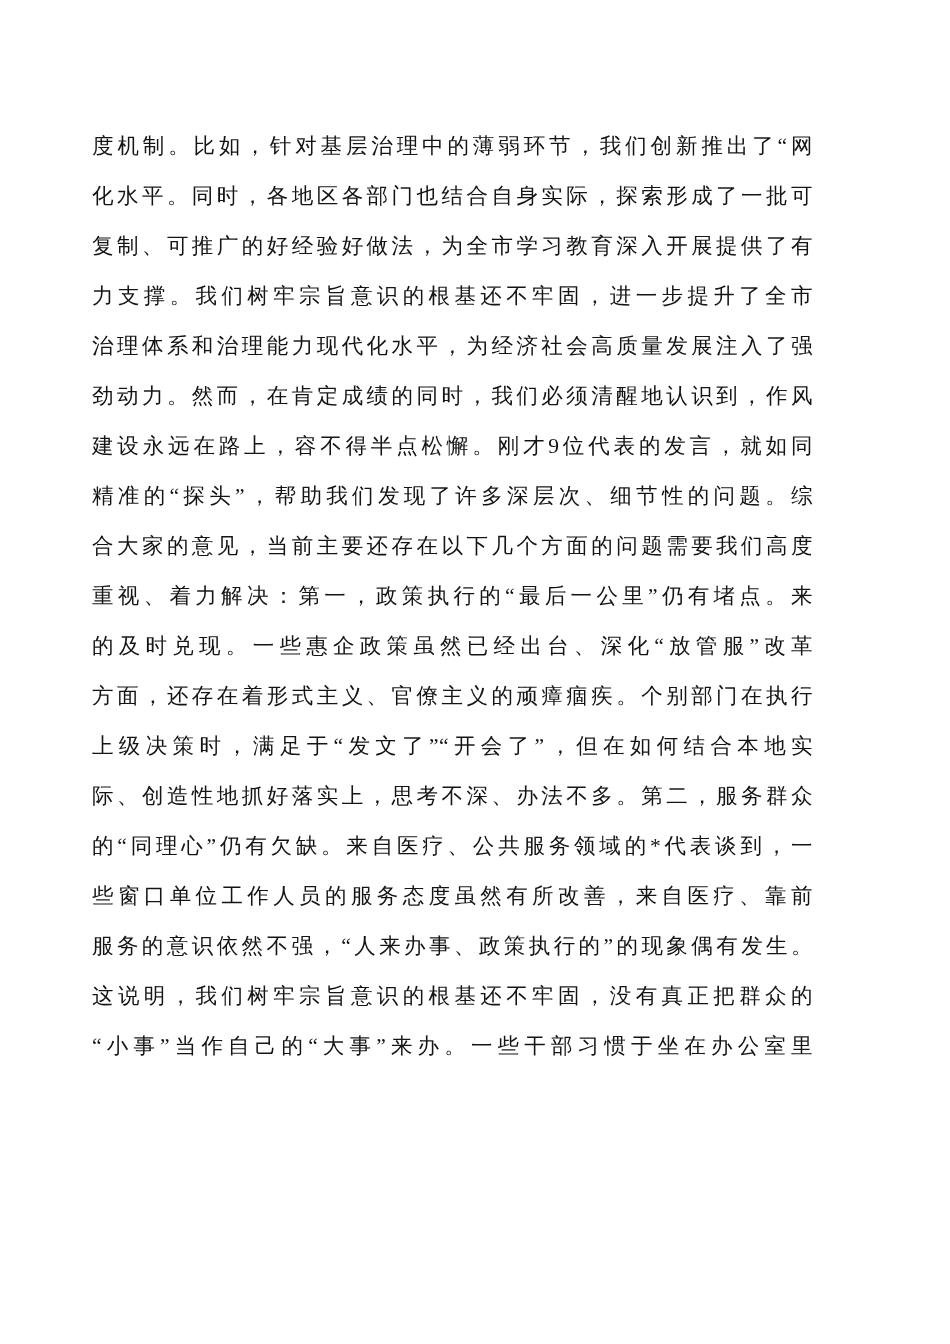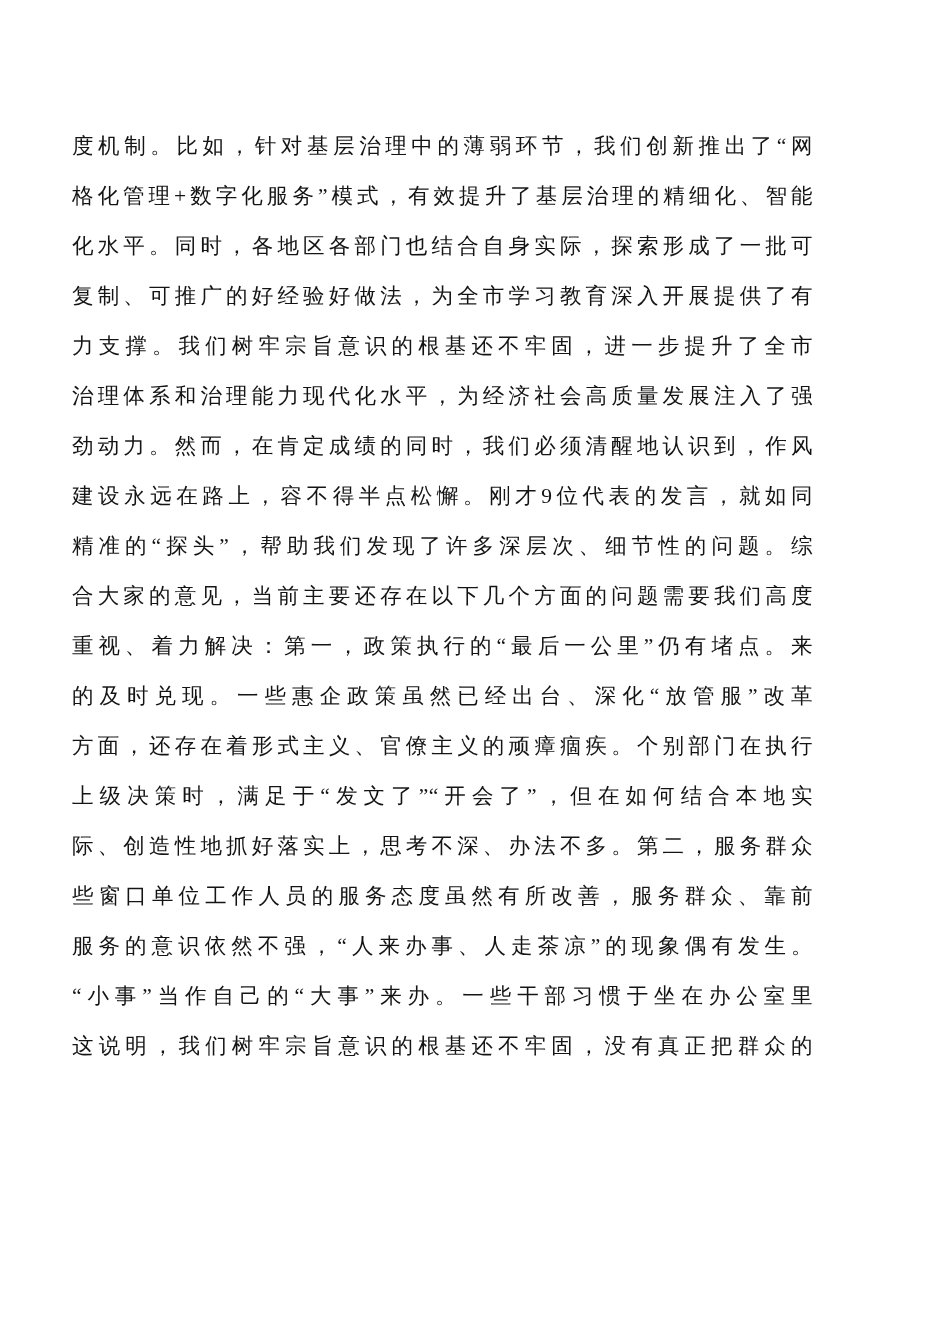--- a/index.html
+++ b/index.html
@@ -10,21 +10,21 @@
     width: 950px;
     height: 1344px;
     background: var(--page-bg, #ffffff);
     overflow: hidden;
   }
   .page {
     box-sizing: border-box;
     width: 950px;
     height: 1344px;
     background: var(--page-bg, #ffffff);
-    padding: 121px 137px 0 72px;
+    padding: 121px 137px 0 92px;
   }
   .doc-body {
     width: 100%;
   }
   .doc-line {
     font-family: "Liberation Serif", "DejaVu Serif", serif;
     font-size: 21.5px;
     line-height: 50px;
     height: 50px;
     color: var(--text-color, #111111);
@@ -34,32 +34,32 @@
     overflow: hidden;
     letter-spacing: 0.5px;
   }
 </style>
 </head>
 <body>
 
 <div class="page">
   <div class="doc-body">
       <div class="doc-line">度机制。比如，针对基层治理中的薄弱环节，我们创新推出了“网</div>
-      <div class="doc-line">格化管理+数字化服务”模式，有效提升了基层治理的精细化、智能</div>
       <div class="doc-line">化水平。同时，各地区各部门也结合自身实际，探索形成了一批可</div>
       <div class="doc-line">复制、可推广的好经验好做法，为全市学习教育深入开展提供了有</div>
       <div class="doc-line">力支撑。我们树牢宗旨意识的根基还不牢固，进一步提升了全市</div>
       <div class="doc-line">治理体系和治理能力现代化水平，为经济社会高质量发展注入了强</div>
       <div class="doc-line">劲动力。然而，在肯定成绩的同时，我们必须清醒地认识到，作风</div>
       <div class="doc-line">建设永远在路上，容不得半点松懈。刚才9位代表的发言，就如同</div>
       <div class="doc-line">精准的“探头”，帮助我们发现了许多深层次、细节性的问题。综</div>
       <div class="doc-line">合大家的意见，当前主要还存在以下几个方面的问题需要我们高度</div>
       <div class="doc-line">重视、着力解决：第一，政策执行的“最后一公里”仍有堵点。来</div>
       <div class="doc-line">的及时兑现。一些惠企政策虽然已经出台、深化“放管服”改革</div>
       <div class="doc-line">方面，还存在着形式主义、官僚主义的顽瘴痼疾。个别部门在执行</div>
       <div class="doc-line">上级决策时，满足于“发文了”“开会了”，但在如何结合本地实</div>
       <div class="doc-line">际、创造性地抓好落实上，思考不深、办法不多。第二，服务群众</div>
-      <div class="doc-line">些窗口单位工作人员的服务态度虽然有所改善，服务群众、靠前</div>
-      <div class="doc-line">服务的意识依然不强，“人来办事、人走茶凉”的现象偶有发生。</div>
+      <div class="doc-line">的“同理心”仍有欠缺。来自医疗、公共服务领域的*代表谈到，一</div>
+      <div class="doc-line">些窗口单位工作人员的服务态度虽然有所改善，来自医疗、靠前</div>
+      <div class="doc-line">服务的意识依然不强，“人来办事、政策执行的”的现象偶有发生。</div>
+      <div class="doc-line">这说明，我们树牢宗旨意识的根基还不牢固，没有真正把群众的</div>
       <div class="doc-line">“小事”当作自己的“大事”来办。一些干部习惯于坐在办公室里</div>
-      <div class="doc-line">这说明，我们树牢宗旨意识的根基还不牢固，没有真正把群众的</div>
     </div>
 </div>
 
 </body></html>

